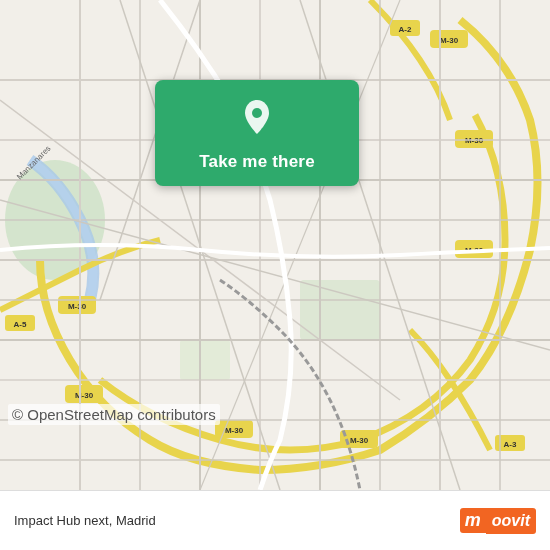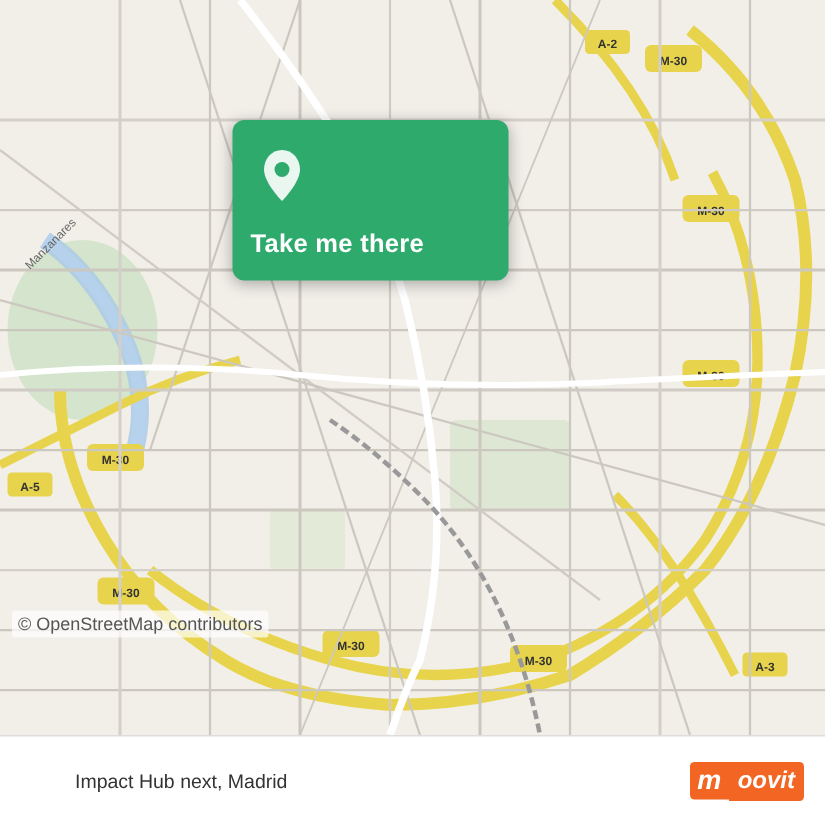--- a/index.html
+++ b/index.html
@@ -23,27 +23,27 @@
     .map-svg {
       width: 100%;
       height: 100%;
     }
 
     
     #location-card {
       position: absolute;
       top: 80px;
       left: 155px;
-      width: 184px;
+      width: 204px;
       background-color: #2eaa6c;
       border-radius: 8px;
       padding: 16px 12px 14px;
       display: flex;
       flex-direction: column;
-      align-items: flex-start;
+      align-items: center;
       cursor: pointer;
       box-shadow: 0 2px 10px rgba(0,0,0,0.3);
     }
 
     #location-card .pin-icon {
       margin-bottom: 10px;
     }
 
     #location-card .pin-icon svg {
       width: 42px;
@@ -68,34 +68,33 @@
       display: flex;
       align-items: center;
       justify-content: space-between;
       padding: 0 14px;
       border-top: 1px solid #ddd;
     }
 
     #location-info {
       display: flex;
       flex-direction: column;
-      margin-left: 36px;
     }
 
     #location-name {
       font-size: 13px;
       color: #333;
       font-weight: 400;
     }
 
     #attribution {
       position: absolute;
       bottom: 65px;
       left: 8px;
-      font-size: 12px;
+      font-size: 15px;
       color: #555;
       background: rgba(255,255,255,0.7);
       padding: 2px 4px;
       border-radius: 2px;
     }
 
     
     #moovit-logo {
       display: flex;
       align-items: center;

